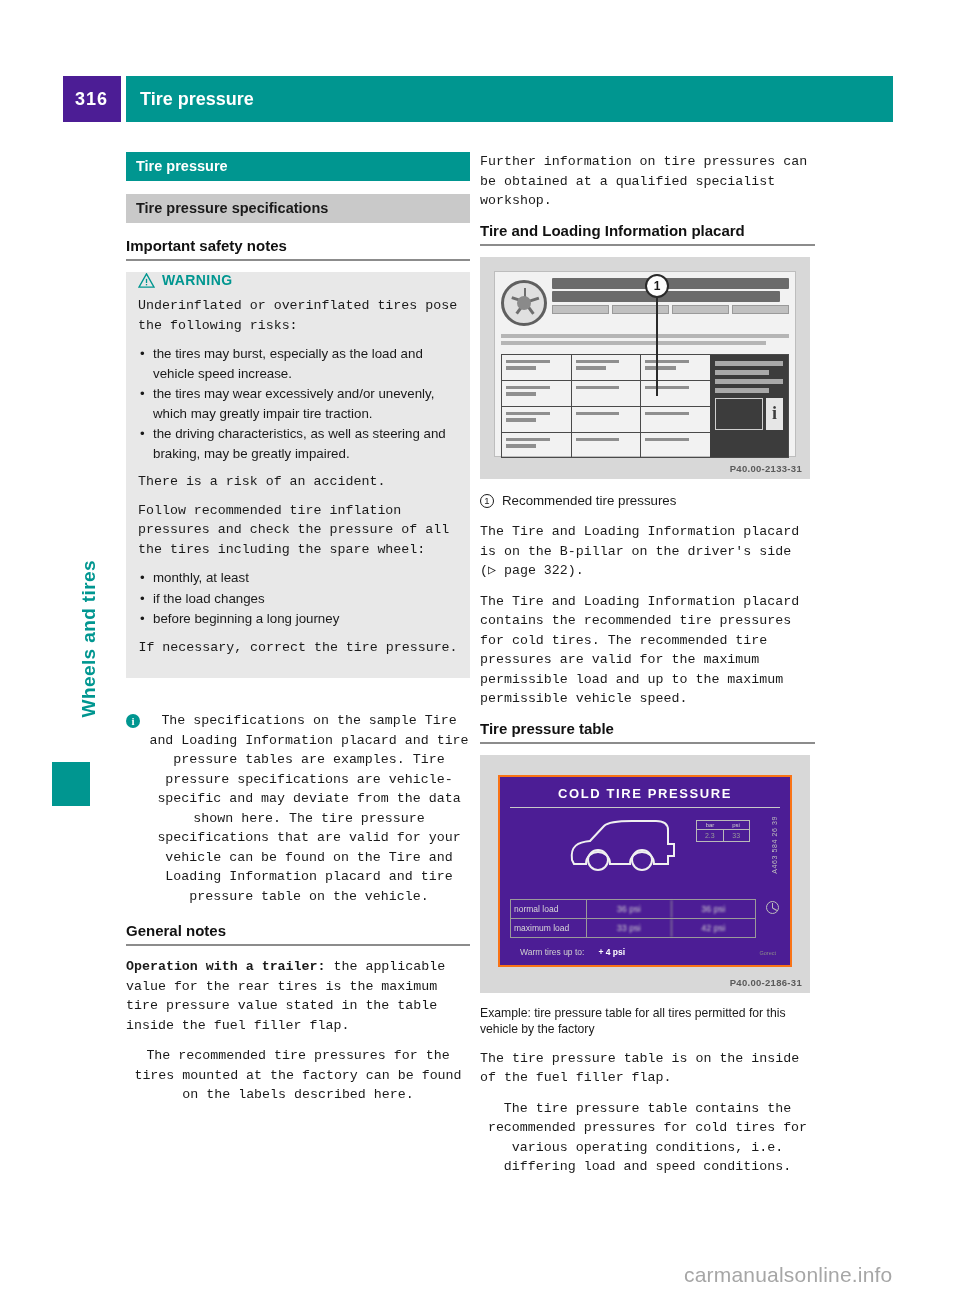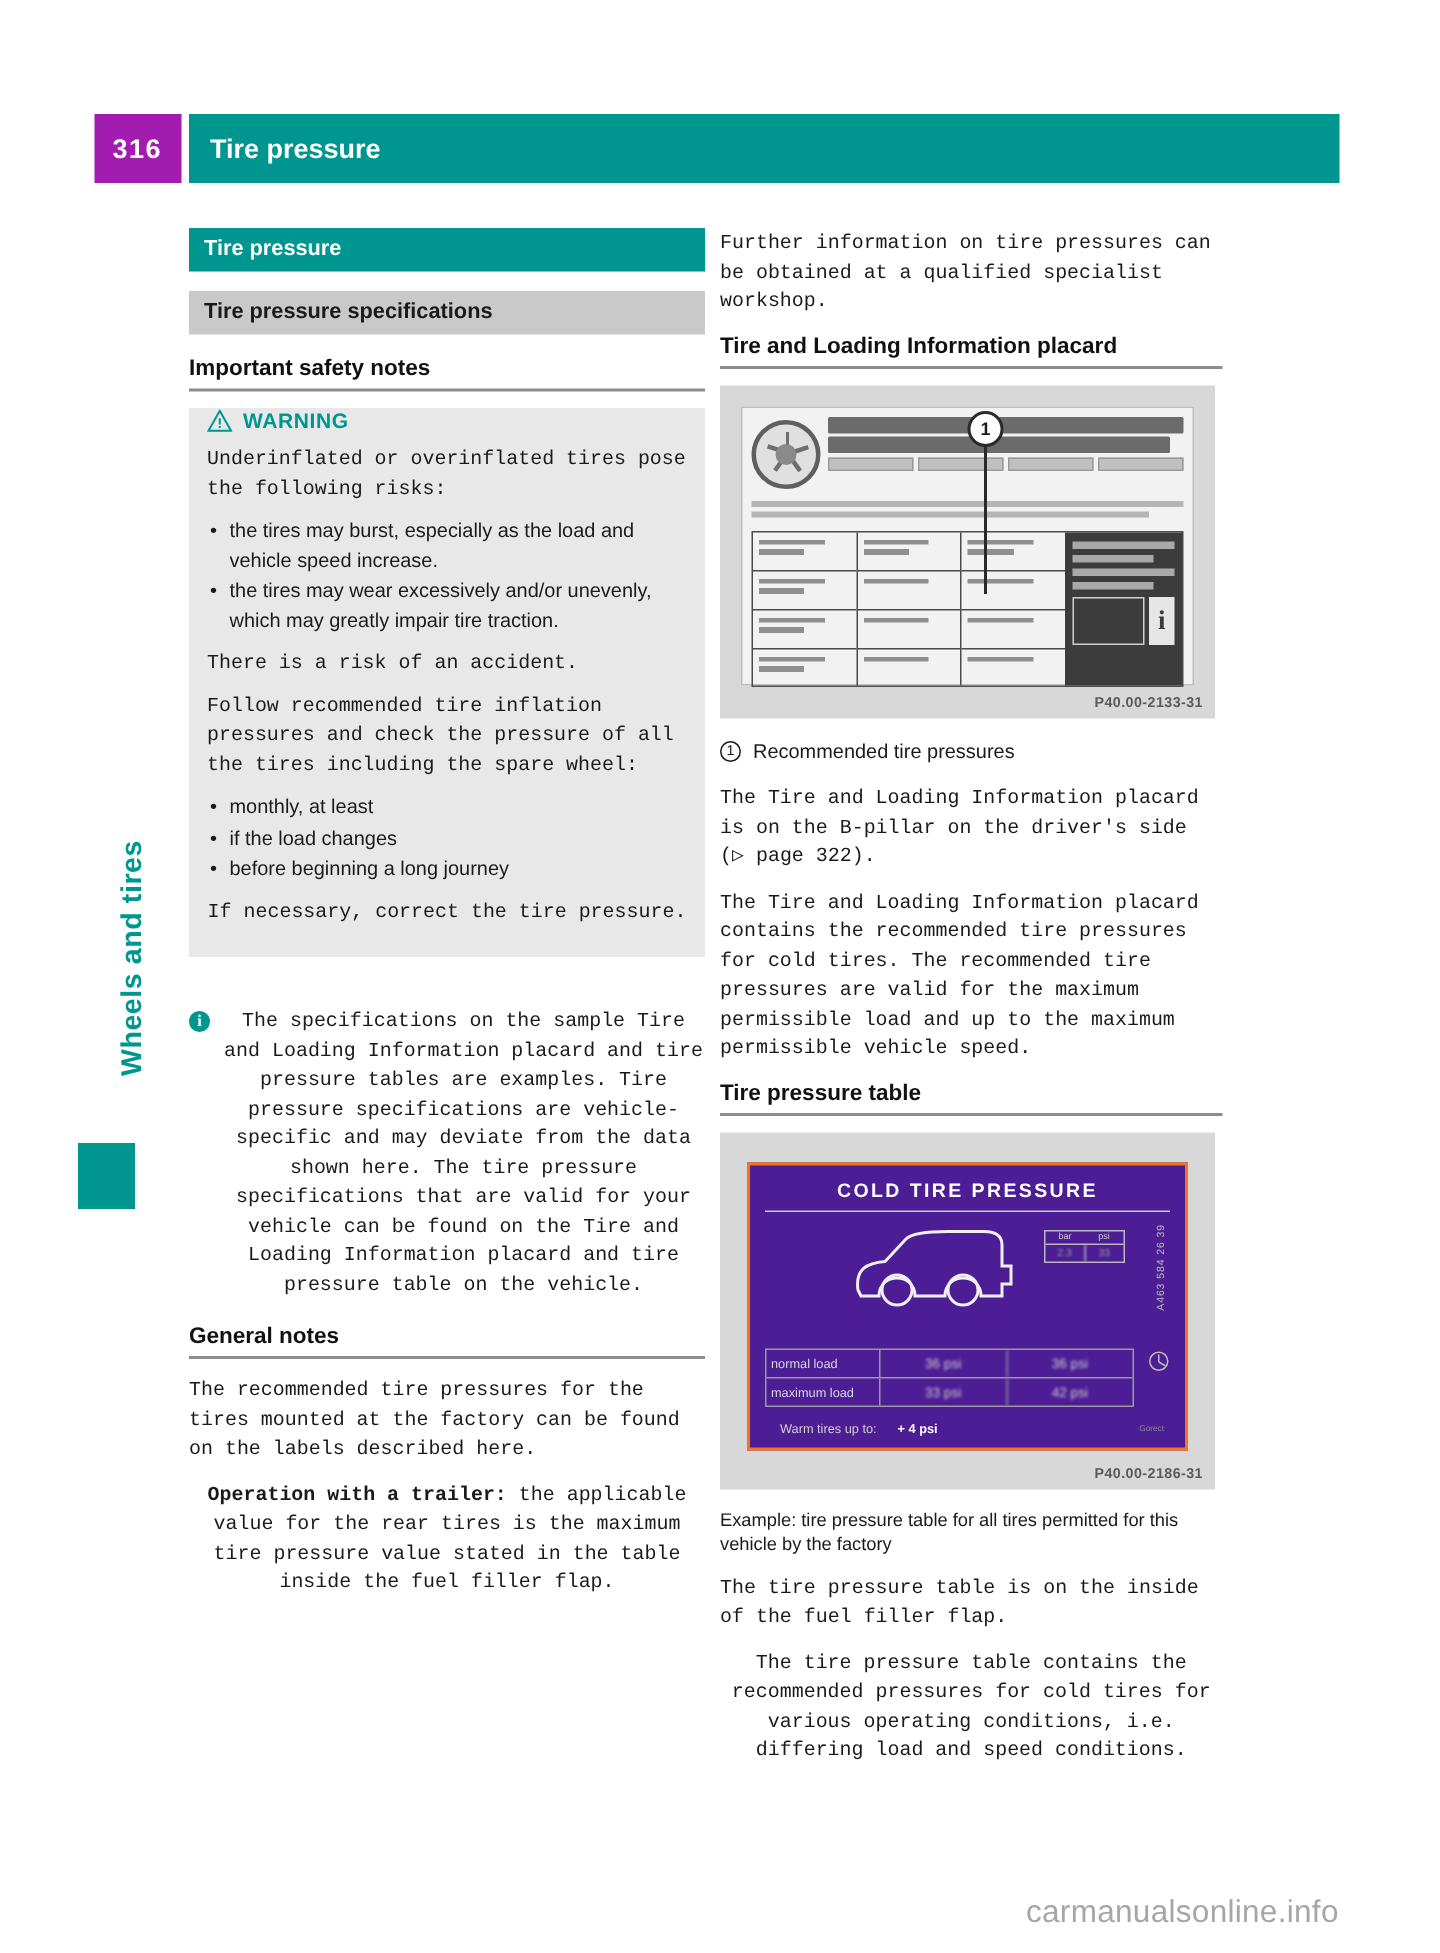--- a/index.html
+++ b/index.html
@@ -8,21 +8,21 @@
     background: #ffffff;
     font-family: "Liberation Sans", sans-serif;
     overflow: hidden;
   }
   .page { position: relative; width: 960px; height: 1302px; }
 
   
   .header { position: absolute; left: 63px; top: 76px; width: 830px; height: 46px; }
   .hdr-page-box {
     position: absolute; left: 0; top: 0; width: 58px; height: 46px;
-    background: #a21caf;
+    background: #4c1d95;
   }
   .hdr-page-num {
     color: #ffffff; font-size: 18px; font-weight: bold; letter-spacing: 1px;
     position: absolute; left: 12px; top: 13px;
   }
   .hdr-title-box {
     position: absolute; left: 63px; top: 0; width: 767px; height: 46px;
     background: #009690;
   }
   .hdr-title {
@@ -317,39 +317,40 @@
           <path d="M10 1 L19 17 L1 17 Z" fill="none" stroke="#009690" stroke-width="1.6"></path>
           <rect x="9.2" y="7" width="1.6" height="5" fill="#009690"></rect>
           <rect x="9.2" y="13.2" width="1.6" height="1.6" fill="#009690"></rect>
         </svg>
         <span class="warn-label">WARNING</span>
       </div>
       <p class="body">Underinflated or overinflated tires pose the following risks:</p>
       <ul class="bullets">
         <li>the tires may burst, especially as the load and vehicle speed increase.</li>
         <li>the tires may wear excessively and/or unevenly, which may greatly impair tire traction.</li>
+        <li>the driving characteristics, as well as steering and braking, may be greatly impaired.</li>
       </ul>
       <p class="body">There is a risk of an accident.</p>
       <p class="body">Follow recommended tire inflation pressures and check the pressure of all the tires including the spare wheel:</p>
       <ul class="bullets">
         <li>monthly, at least</li>
         <li>if the load changes</li>
         <li>before beginning a long journey</li>
       </ul>
       <p class="body">If necessary, correct the tire pressure.</p>
     </div>
 
     <div class="info-note">
       <span class="info-icon">i</span>
       <p class="body">The specifications on the sample Tire and Loading Information placard and tire pressure tables are examples. Tire pressure specifications are vehicle-specific and may deviate from the data shown here. The tire pressure specifications that are valid for your vehicle can be found on the Tire and Loading Information placard and tire pressure table on the vehicle.</p>
     </div>
 
     <div class="h-rule tight">General notes</div>
+    <p class="body"><span class="b">Operation with a trailer:</span><span> the applicable value for the rear tires is the maximum tire pressure value stated in the table inside the fuel filler flap.</span></p>
     <p class="body">The recommended tire pressures for the tires mounted at the factory can be found on the labels described here.</p>
-    <p class="body"><span class="b">Operation with a trailer:</span><span> the applicable value for the rear tires is the maximum tire pressure value stated in the table inside the fuel filler flap.</span></p>
 
   </div>
 
   <div class="col-right">
 
     <p class="body">Further information on tire pressures can be obtained at a qualified specialist workshop.</p>
     <div class="h-rule">Tire and Loading Information placard</div>
 
     <div class="figure fig-placard">
       <div class="placard">

